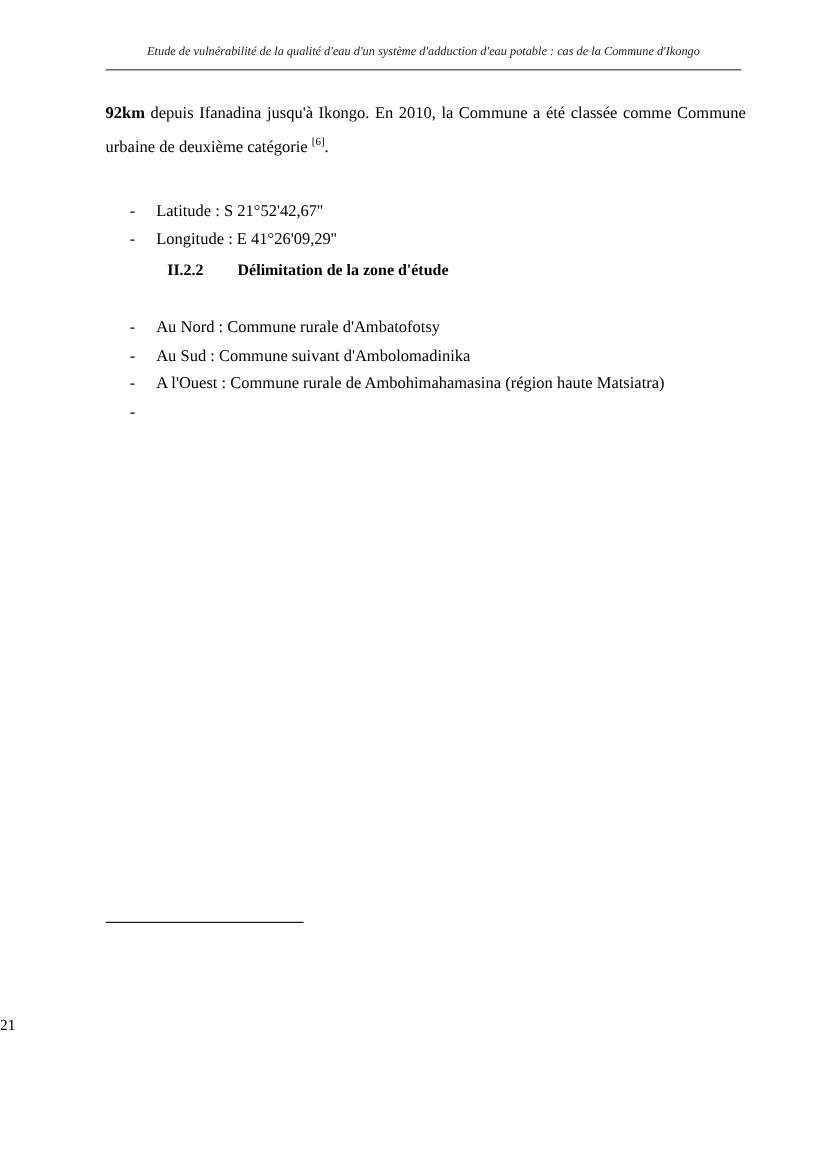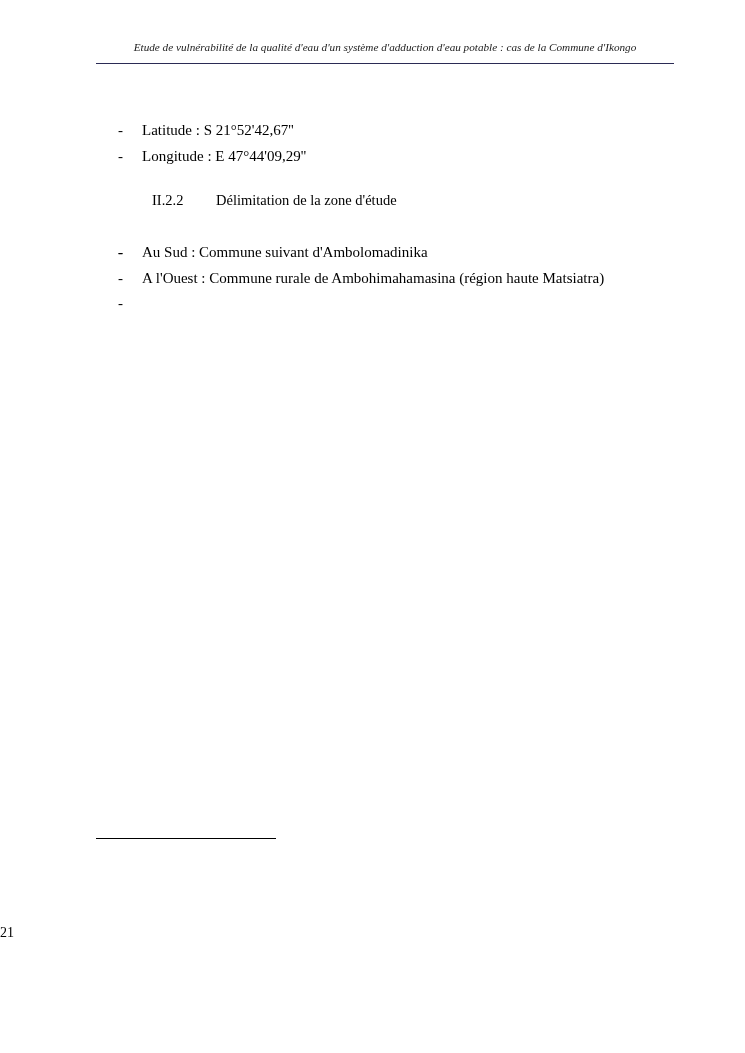--- a/index.html
+++ b/index.html
@@ -83,24 +83,24 @@
     padding-left: 46px;
     font-size: 15px;
     line-height: 25.5px;
   }
   ul.dashlist li .dash {
     position: absolute;
     left: 22px;
     top: 0;
   }
   .heading {
-    margin-top: 20px;
+    margin-top: 4px;
     margin-bottom: 10px;
     padding-left: 56px;
-    font-weight: normal;
+    font-weight: bold;
     font-size: 14px;
     line-height: 22px;
   }
   .heading .num {
     display: inline-block;
     width: 64px;
     font-size: 14.5px;
   }
   .heading .title {
     font-size: 14.5px;
@@ -141,40 +141,41 @@
 
 <div class="page">
 
   <div class="header">
     <div class="header-text">Etude de vulnérabilité de la qualité d'eau d'un système d'adduction d'eau potable : cas de la Commune d'Ikongo</div>
   </div>
   <div class="header-rule"></div>
 
   <div class="content">
 
+    <p class="body-par"><span class="bold">92km</span><span> depuis Ifanadina jusqu'à Ikongo. En 2010, la Commune a été classée comme Commune urbaine de deuxième catégorie </span><sup class="fn">[6]</sup><span>.</span></p>
 
     <div class="gap-med"></div>
 
 
     <div class="gap-small"></div>
 
     <ul class="dashlist">
       <li><span class="dash">-</span><span>Latitude : S 21°52'42,67''</span></li>
-      <li><span class="dash">-</span><span>Longitude : E 47°44'09,29''</span></li>
+      <li><span class="dash">-</span><span>Longitude : E 41°26'09,29''</span></li>
     </ul>
 
     <div class="heading">
       <span class="num">II.2.2</span><span class="title">Délimitation de la zone d'étude</span>
     </div>
 
 
     <div class="gap-med"></div>
 
     <ul class="dashlist">
-      <li><span class="dash">-</span></li>
+      <li><span class="dash">-</span><span>Au Nord : Commune rurale d'Ambatofotsy</span></li>
       <li><span class="dash">-</span><span>Au Sud : Commune suivant d'Ambolomadinika</span></li>
       <li><span class="dash">-</span><span>A l'Ouest : Commune rurale de Ambohimahamasina (région haute Matsiatra)</span></li>
       <li><span class="dash">-</span></li>
     </ul>
 
   </div>
 
   <div class="footnote-rule"></div>
 
 

